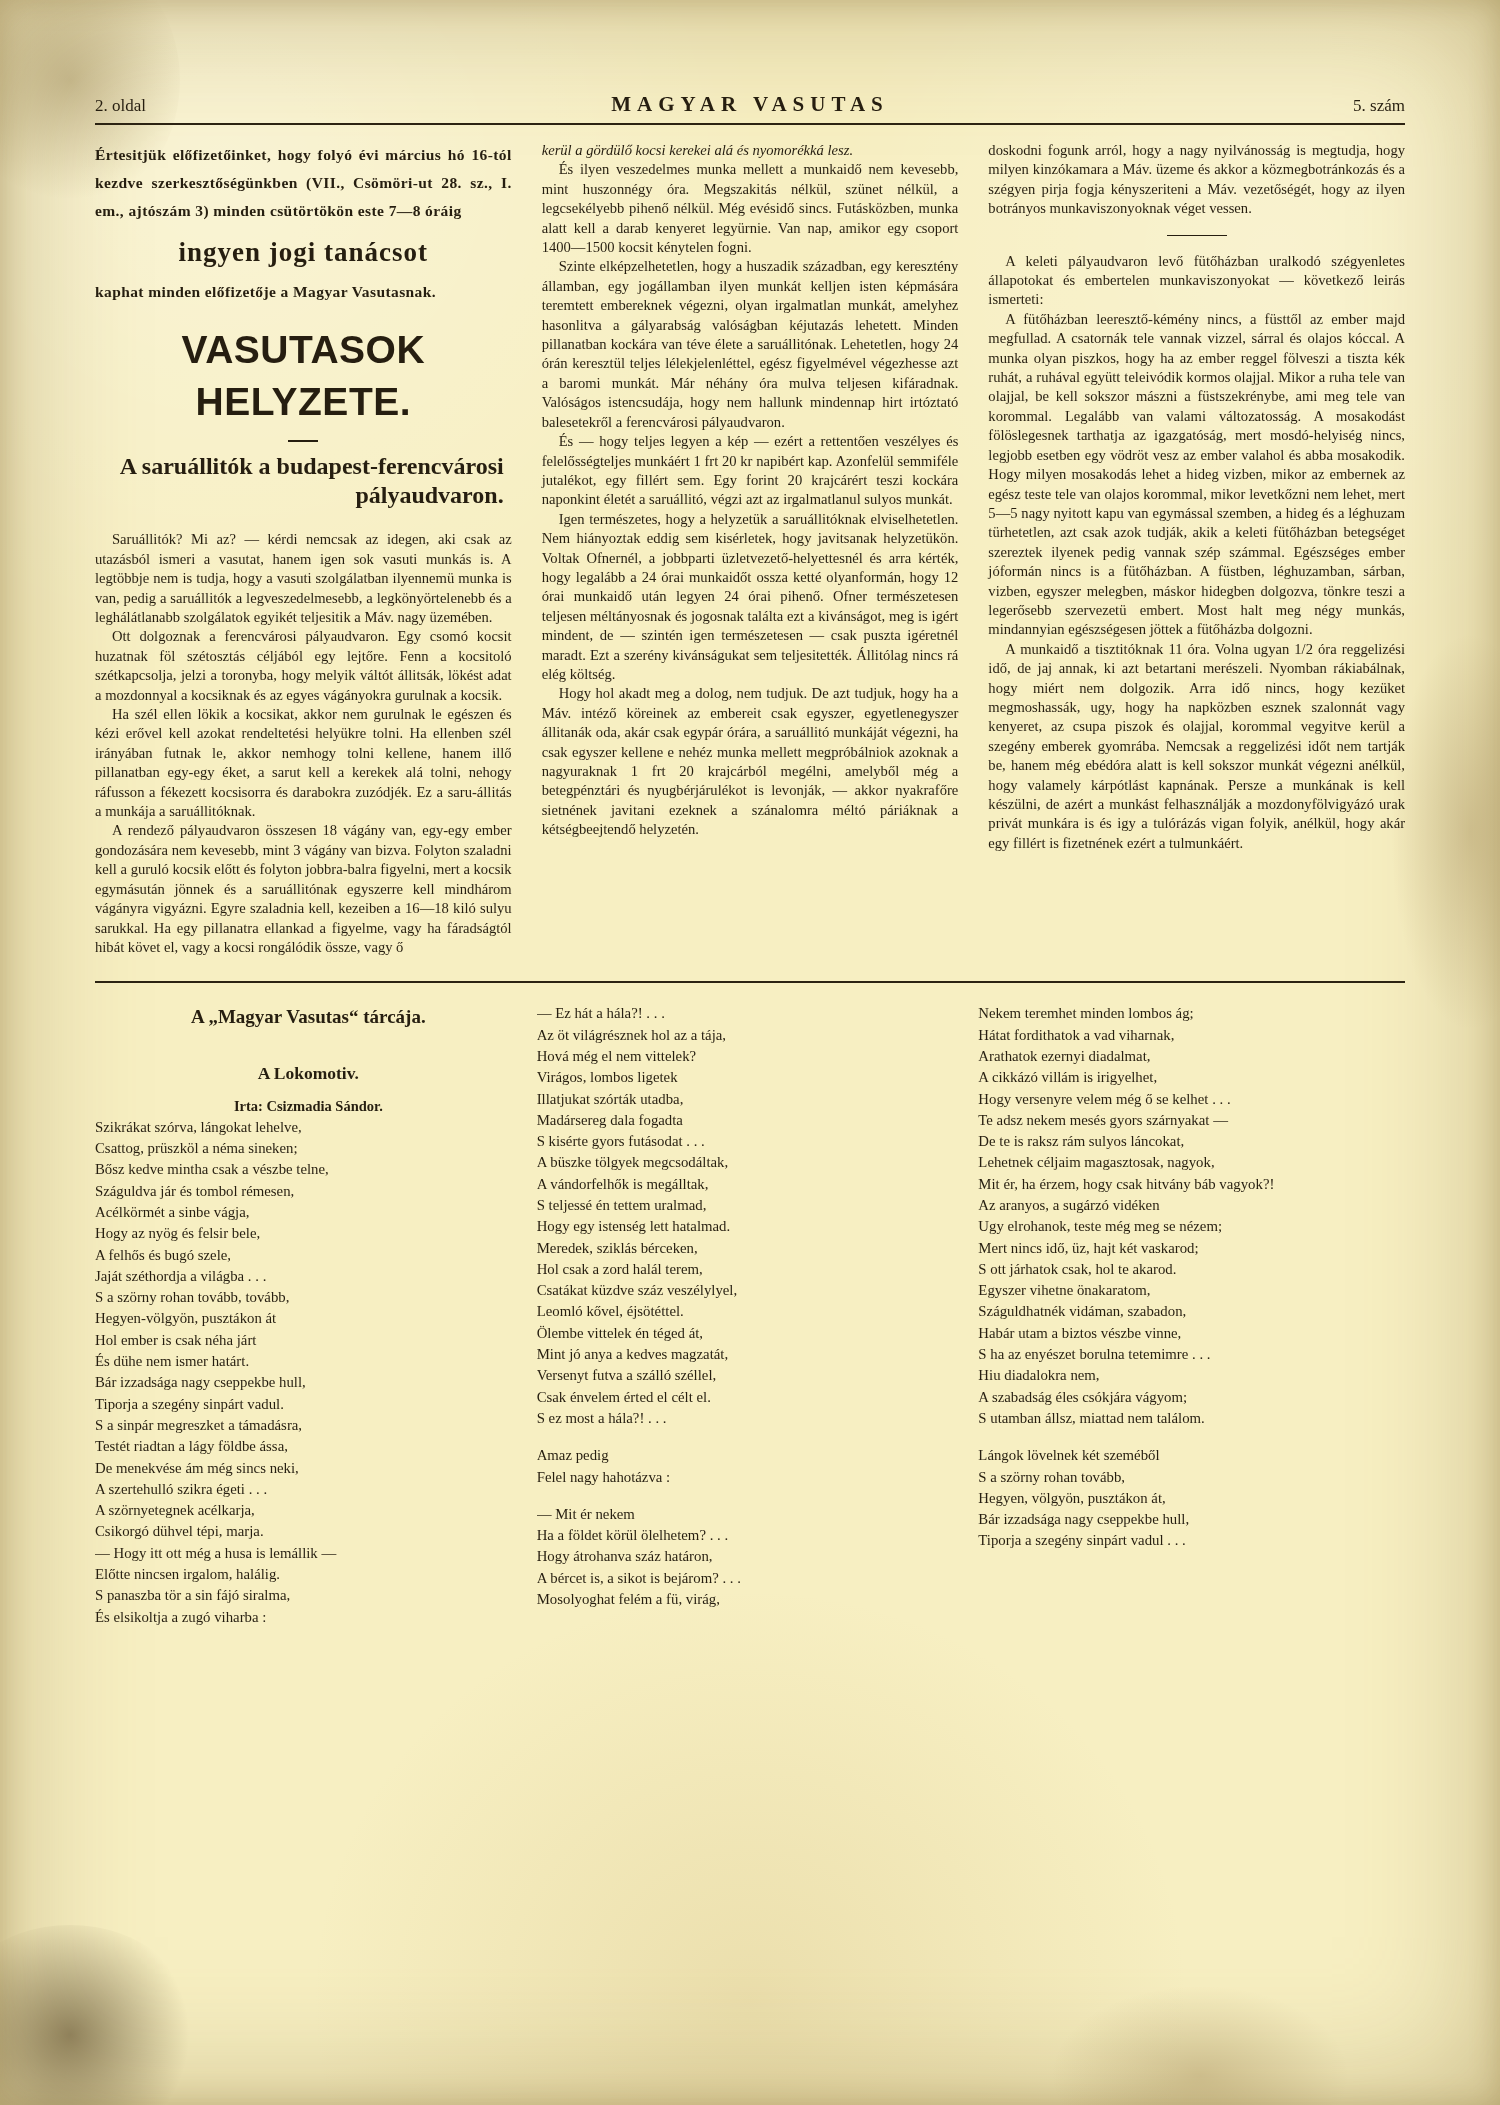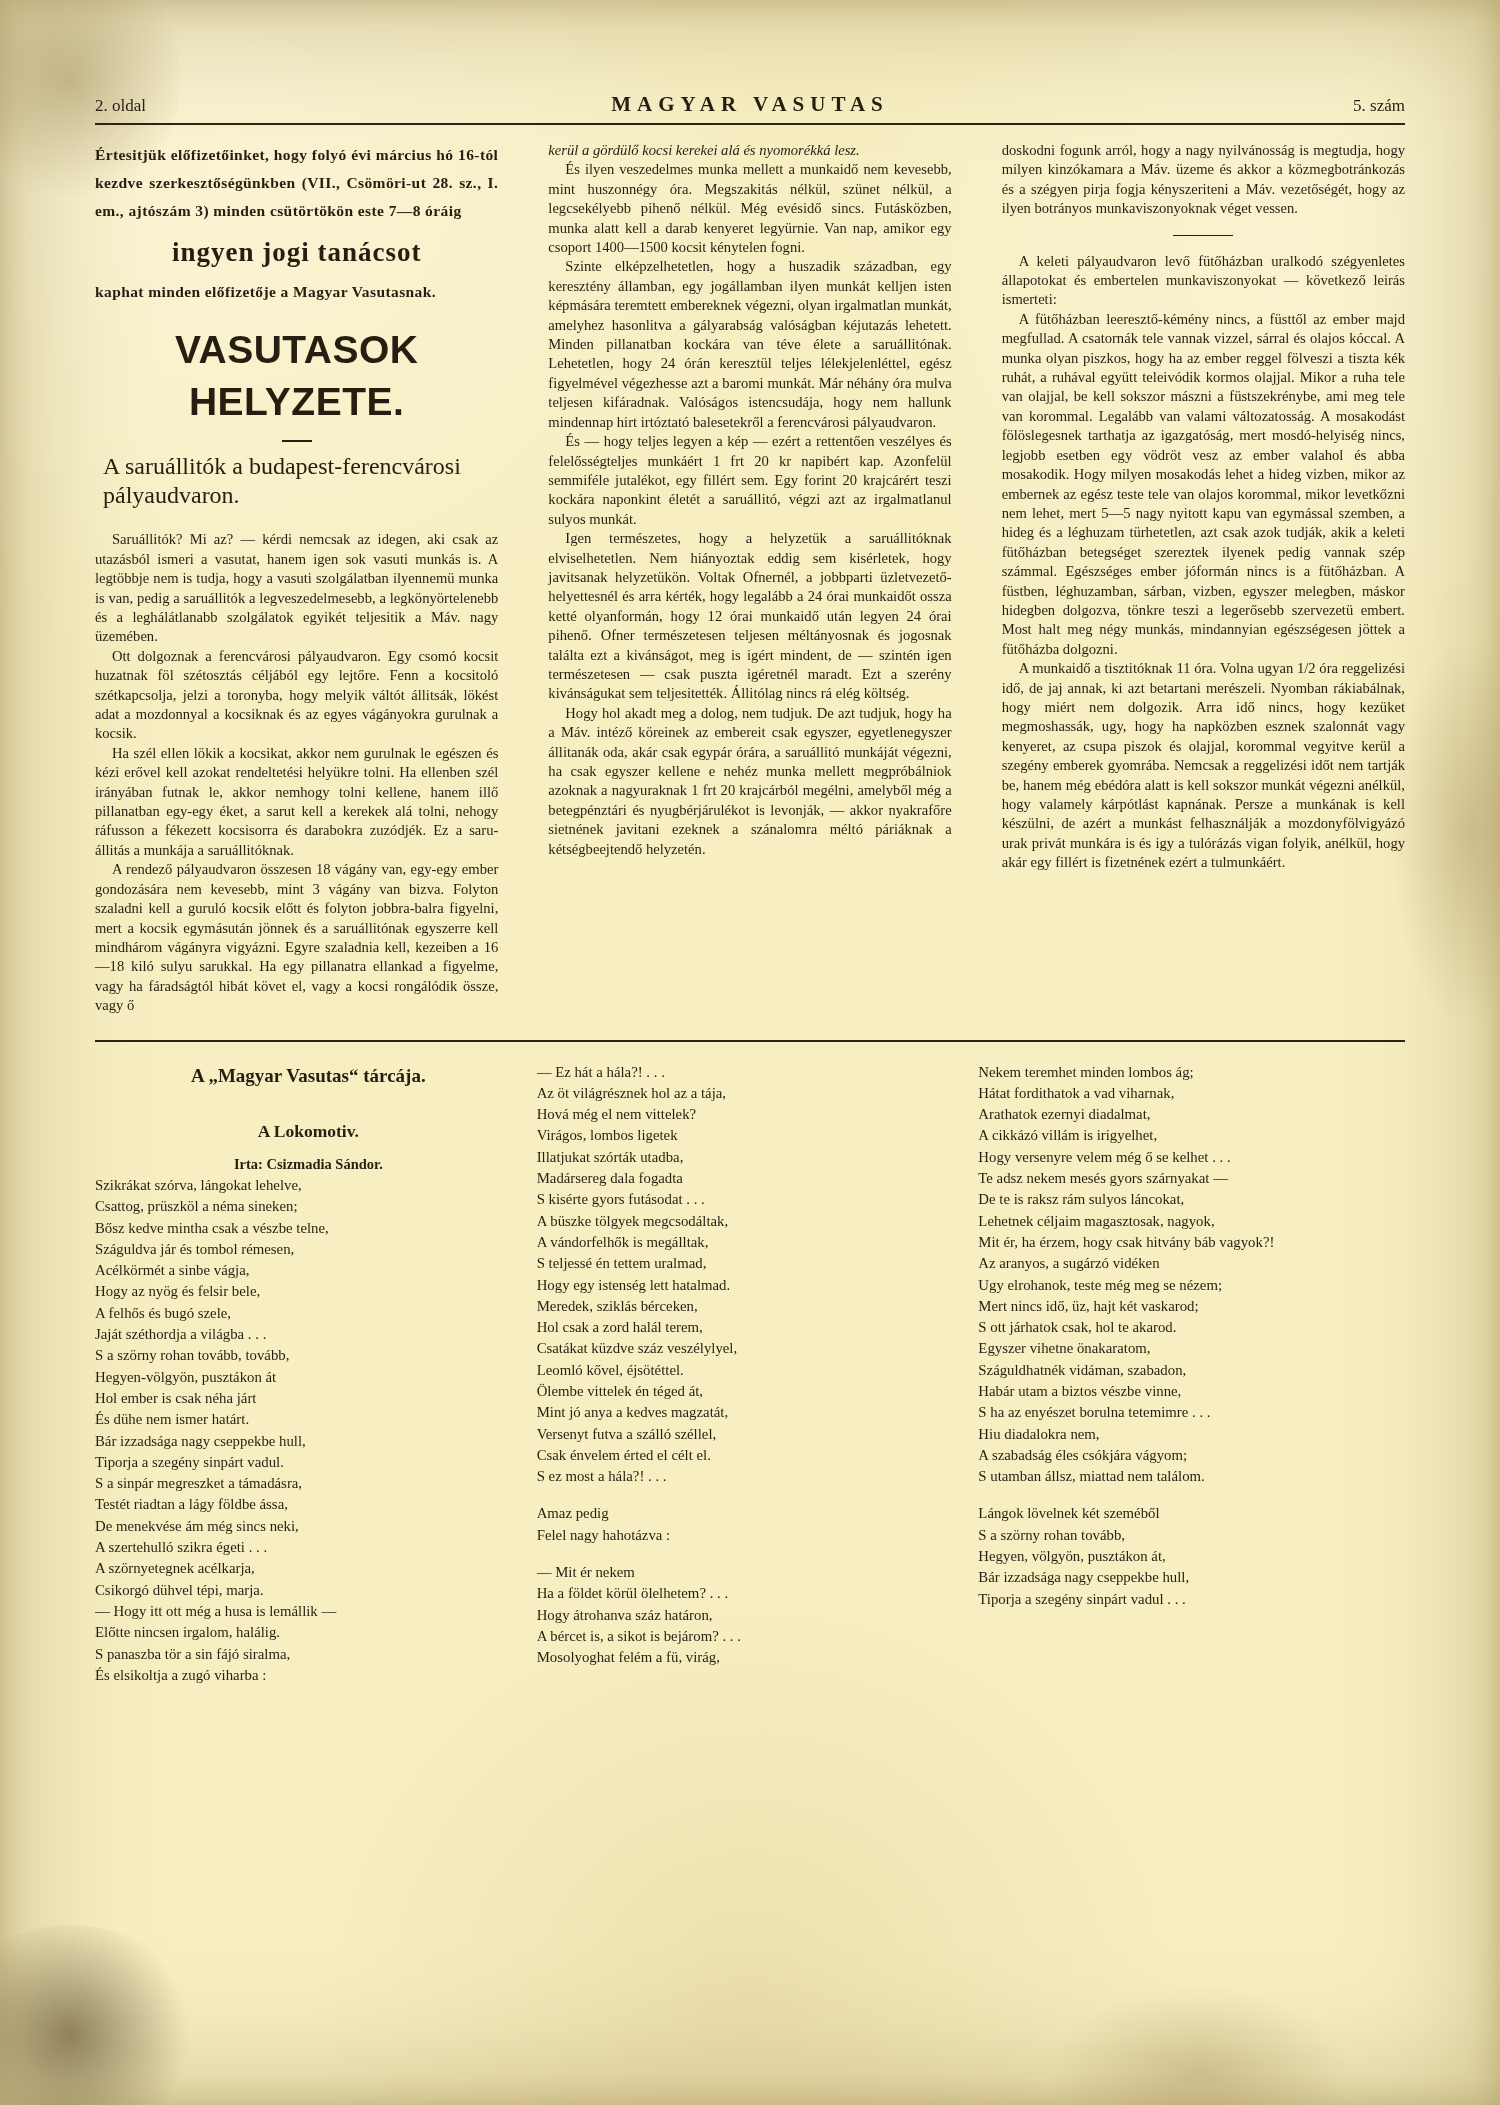--- a/index.html
+++ b/index.html
@@ -35,41 +35,41 @@
   .masthead {
     display:flex; align-items:baseline; justify-content:space-between;
     border-bottom:2px solid #2c2312; padding-bottom:6px;
   }
   .masthead .side { font-size:17px; width:200px; }
   .masthead .side.right { text-align:right; }
   .masthead .title {
     font-size:21px; font-weight:bold; letter-spacing:6px; text-align:center; flex:1;
   }
 
-  .cols { display:flex; gap:50px; margin-top:16px; }
+  .cols { display:flex; gap:30px; margin-top:16px; }
   .col { flex:1 1 0; font-size:14.6px; line-height:1.33; text-align:justify; }
 
   .para { text-indent:17px; }
   .para.noindent { text-indent:0; }
   .para.italic { font-style:italic; }
 
   .notice { font-weight:bold; font-size:15.5px; line-height:1.8; letter-spacing:0.4px; }
   .free-legal {
     font-size:27px; font-weight:bold; text-align:center;
     letter-spacing:1px; margin:10px 0 8px;
   }
   .notice-after { font-weight:bold; font-size:15.5px; line-height:1.65; letter-spacing:0.4px; text-align:left; }
 
   .headline {
     font-family:"Liberation Sans","DejaVu Sans",sans-serif;
     font-weight:700; font-size:39px; letter-spacing:0.5px;
     text-align:center; margin-top:20px; text-indent:0;
   }
   .head-dash { width:30px; border-top:2.5px solid #261e10; margin:12px auto 10px; }
-  .subhead { font-size:24px; line-height:1.22; text-align:left; margin:6px 8px 20px; }
+  .subhead { font-size:24px; line-height:1.22; text-align:right; margin:6px 8px 20px;font-weight:bold; }
 
   .sec-divider { width:60px; border-top:1.5px solid #261e10; margin:16px auto; }
   .sec-title { font-size:26px; text-align:center; margin:6px 0 16px; }
 
   .main-rule { border-top:2px solid #2c2312; margin:24px 0 20px; }
 
   .feuil { display:flex; gap:15px; }
   .feuil-col { flex:1 1 0; font-size:14.8px; line-height:1.44; }
   .feuil-header { font-weight:bold; font-size:19px; text-align:center; margin-bottom:30px; }
   .poem-title { font-weight:bold; font-size:17.5px; text-align:center; margin-bottom:10px; }

